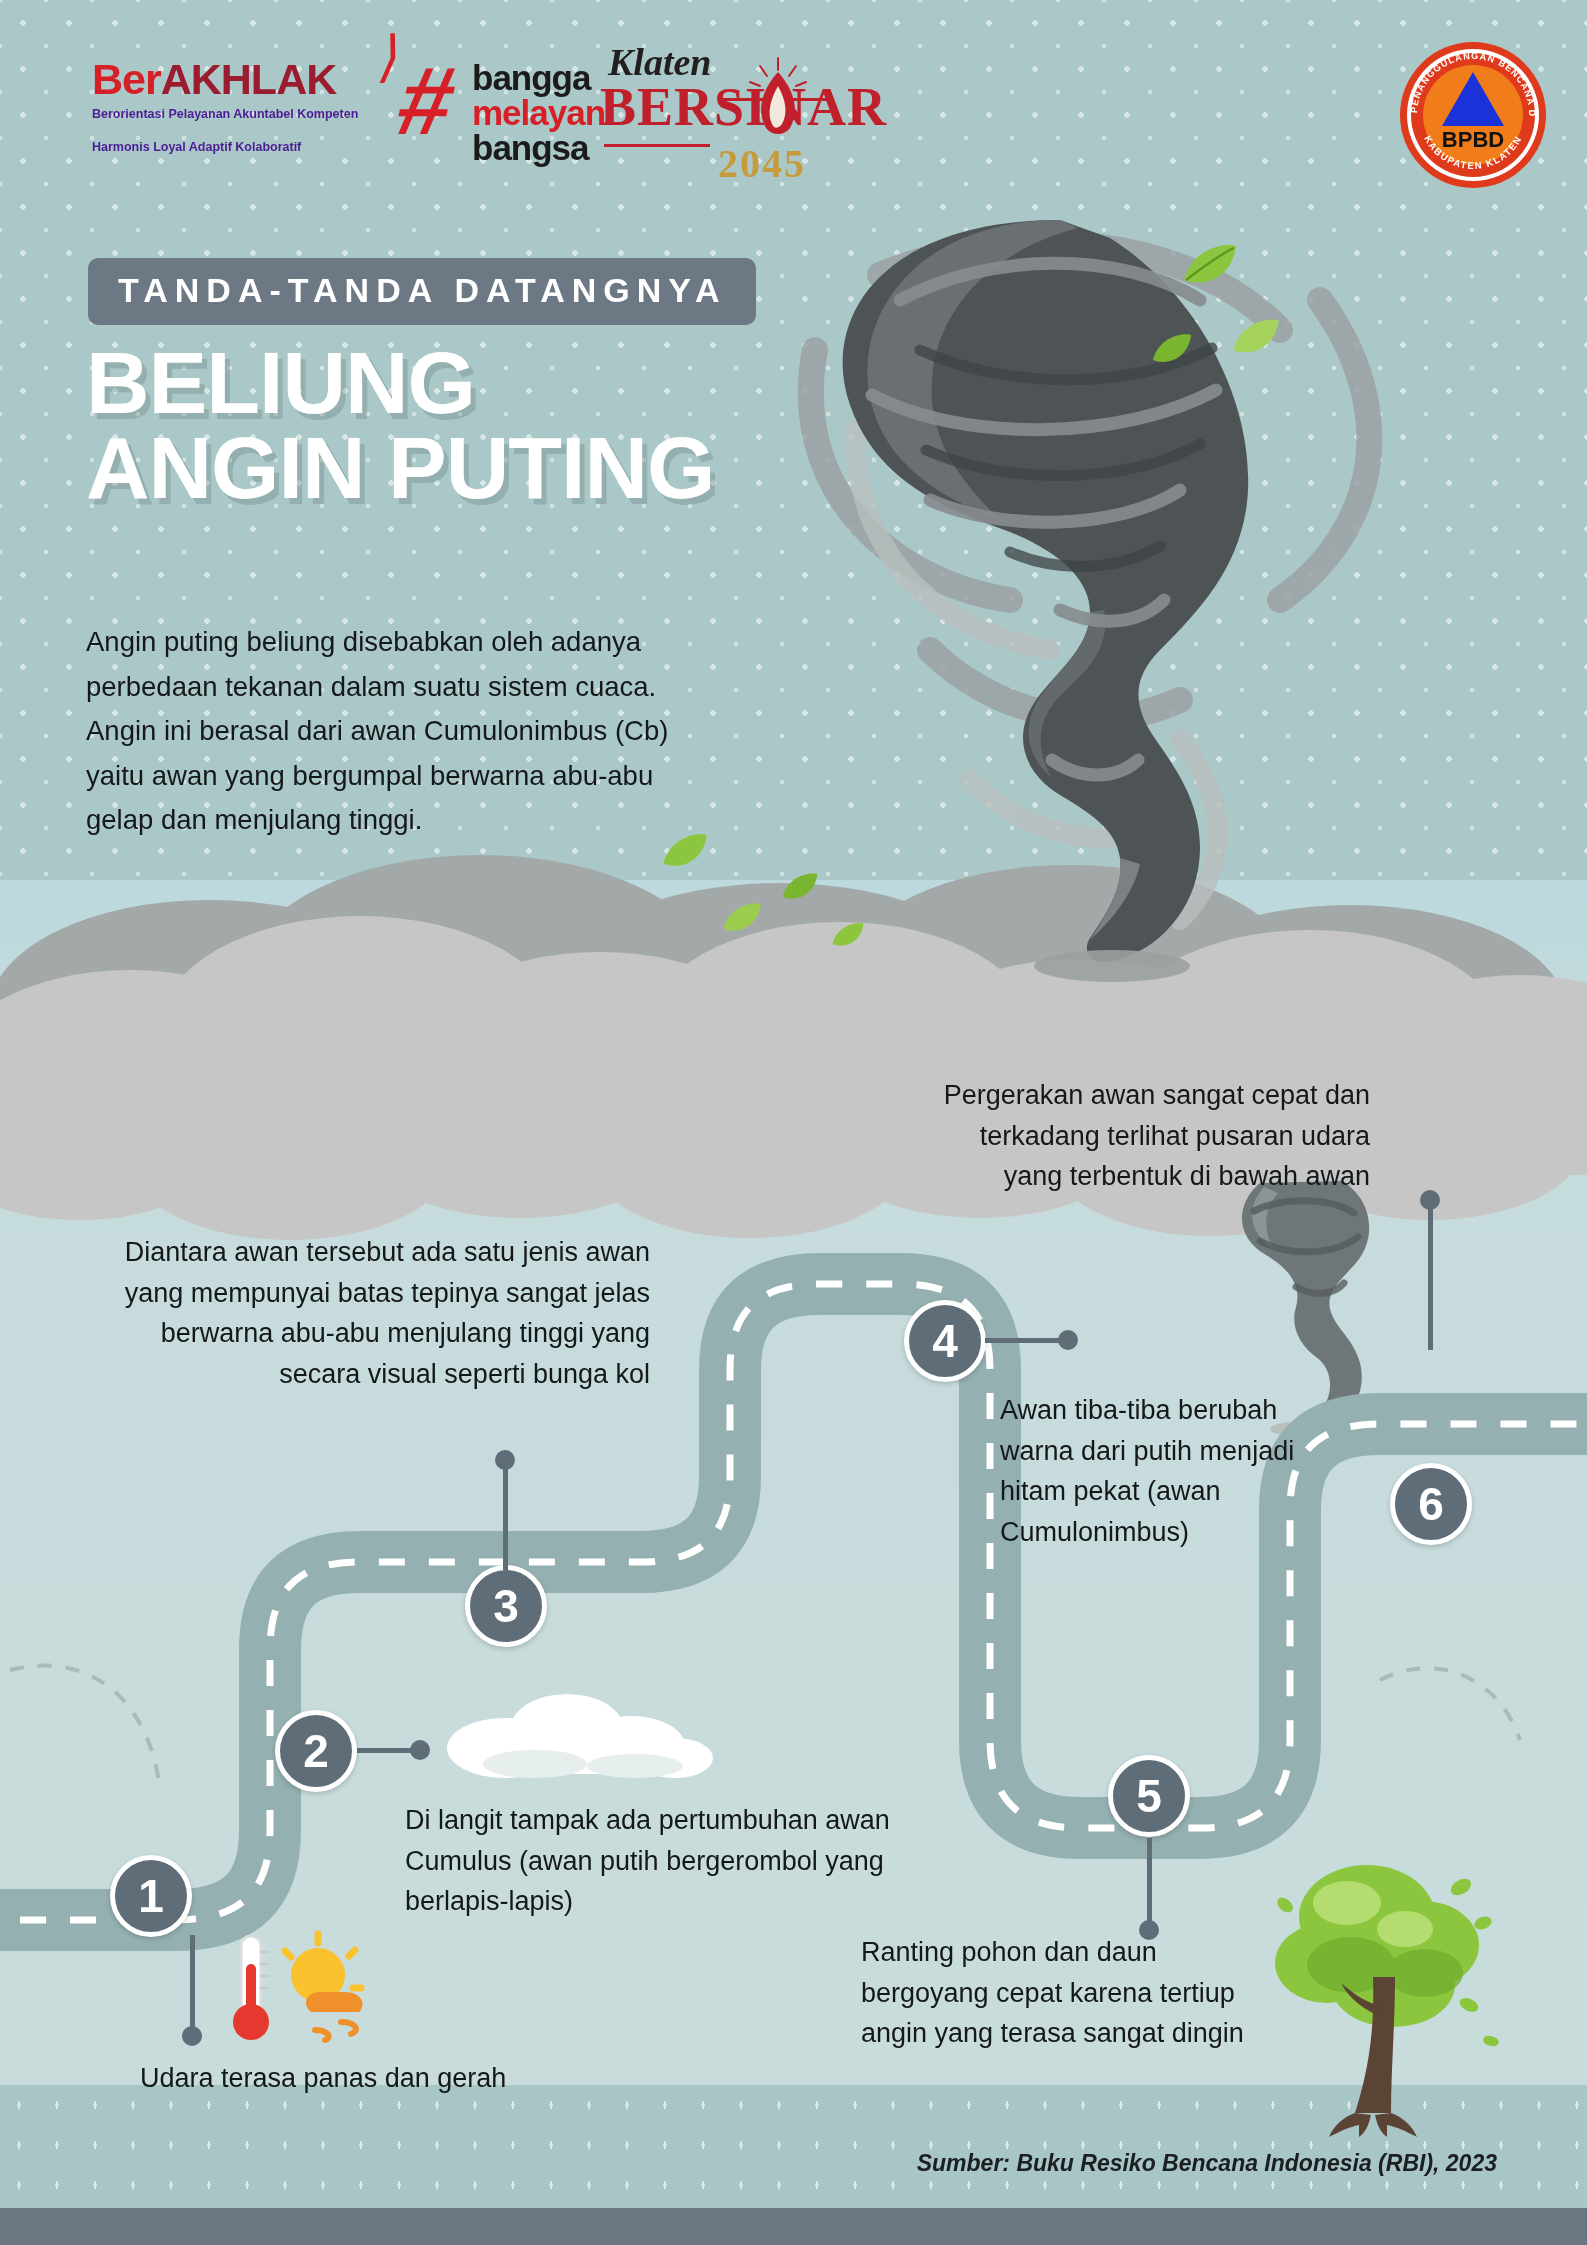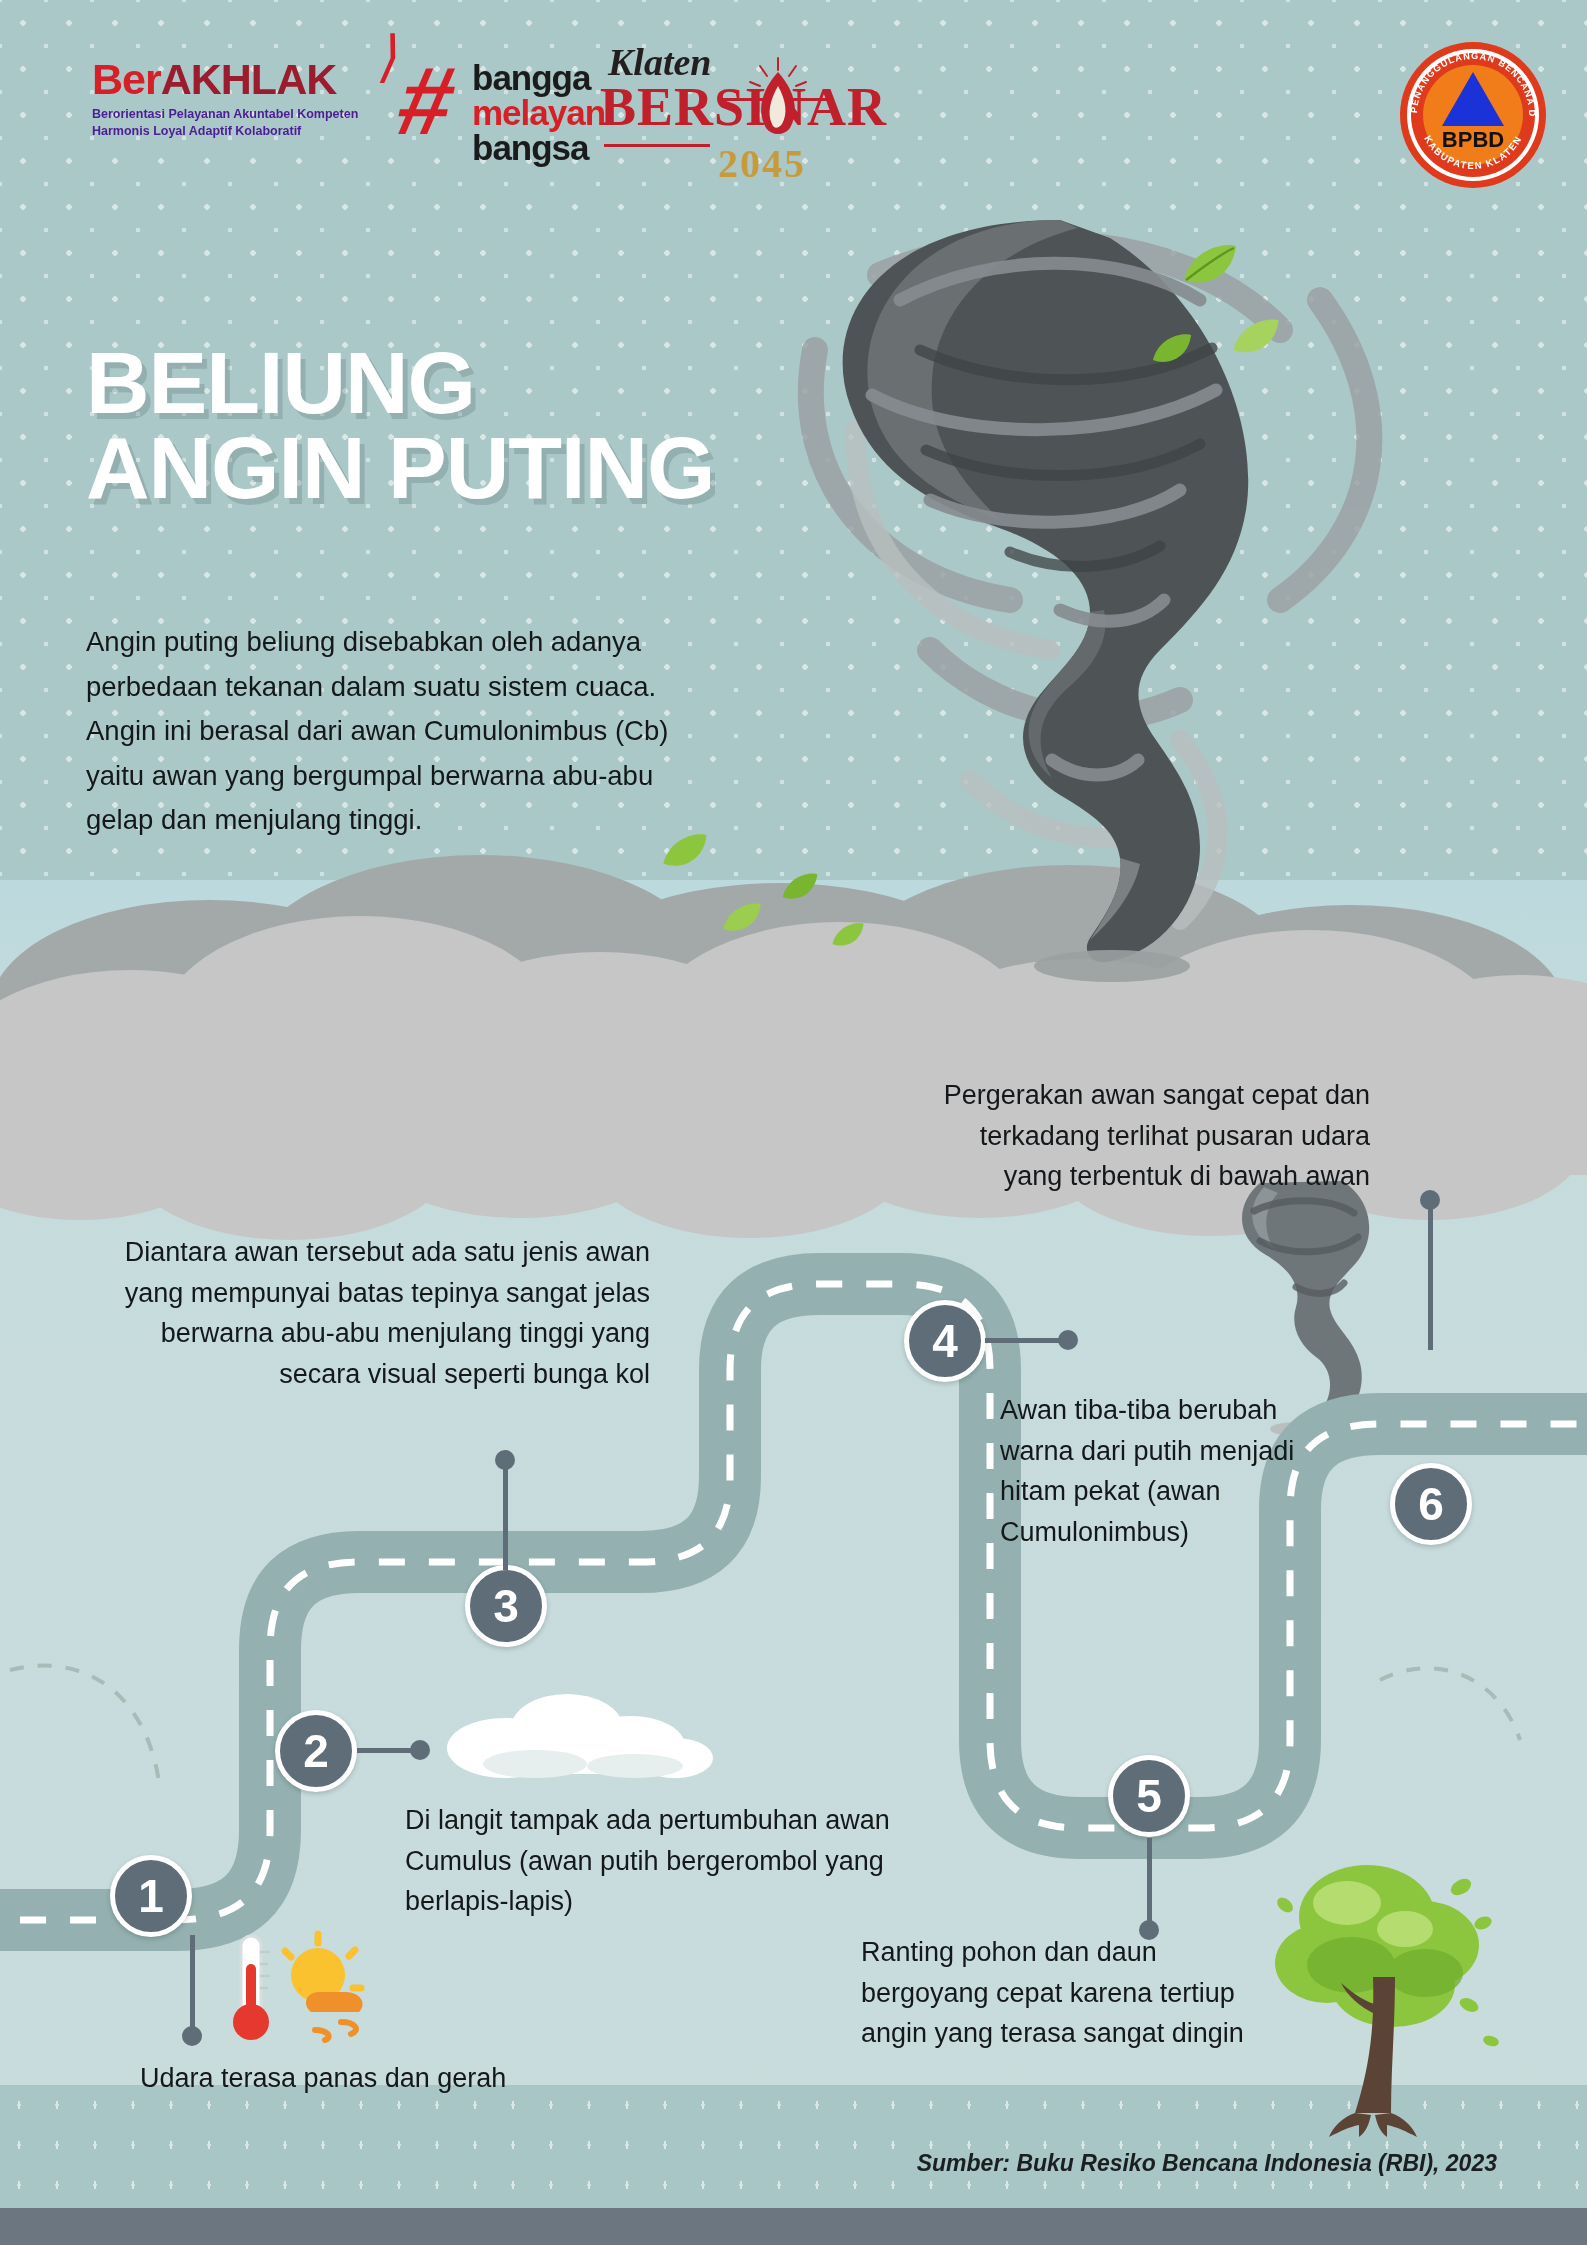--- a/index.html
+++ b/index.html
@@ -260,21 +260,21 @@
   </div>
 
   <div class="logos">
 
     <div class="logo-berakhlak">
       <div class="main">
         <span>Ber</span><span class="dark">AKHLAK</span>
         <span class="arrow">⟩</span>
       </div>
       <div class="sub">Berorientasi Pelayanan Akuntabel Kompeten</div>
-      <div class="sub" style="margin-top:0">Harmonis Loyal Adaptif Kolaboratif</div>
+      <div class="sub" style="margin-top:16px">Harmonis Loyal Adaptif Kolaboratif</div>
     </div>
 
     <div class="logo-bangga">
       <div class="hash">#</div>
       <div class="lines">
         <div class="l1">bangga</div>
         <div class="l2">melayani</div>
         <div class="l3">bangsa</div>
       </div>
     </div>
@@ -311,20 +311,21 @@
         </text>
         <text font-size="9.6" font-weight="bold" fill="#ffffff" font-family="'Liberation Sans',sans-serif" letter-spacing="1.4">
           <textPath href="#arcBot" startOffset="50%" text-anchor="middle">KABUPATEN KLATEN</textPath>
         </text>
         <polygon points="75,32 106,86 44,86" fill="#1a32d8"></polygon>
         <text x="75" y="107" font-size="22" font-weight="bold" fill="#111" text-anchor="middle" font-family="'Liberation Sans',sans-serif">BPBD</text>
       </svg>
     </div>
   </div>
 
+  <div class="kicker">TANDA-TANDA DATANGNYA</div>
   <div class="bigtitle">
     <span>BELIUNG</span>
     <span>ANGIN PUTING</span>
   </div>
 
   <div class="intro"><span>Angin puting beliung disebabkan oleh adanya perbedaan tekanan dalam suatu sistem cuaca. Angin ini berasal dari awan </span><b>Cumulonimbus (Cb)</b><span> yaitu awan yang bergumpal berwarna abu-abu gelap dan menjulang tinggi.</span></div>
 
   <svg style="position:absolute; left:1230px; top:1175px;" width="170" height="270" viewBox="0 0 170 270">
     <path d="M30 8 C 6 28, 4 62, 36 80 C 60 94, 72 112, 66 132
              C 60 152, 70 170, 86 182 C 100 192, 104 210, 96 228

